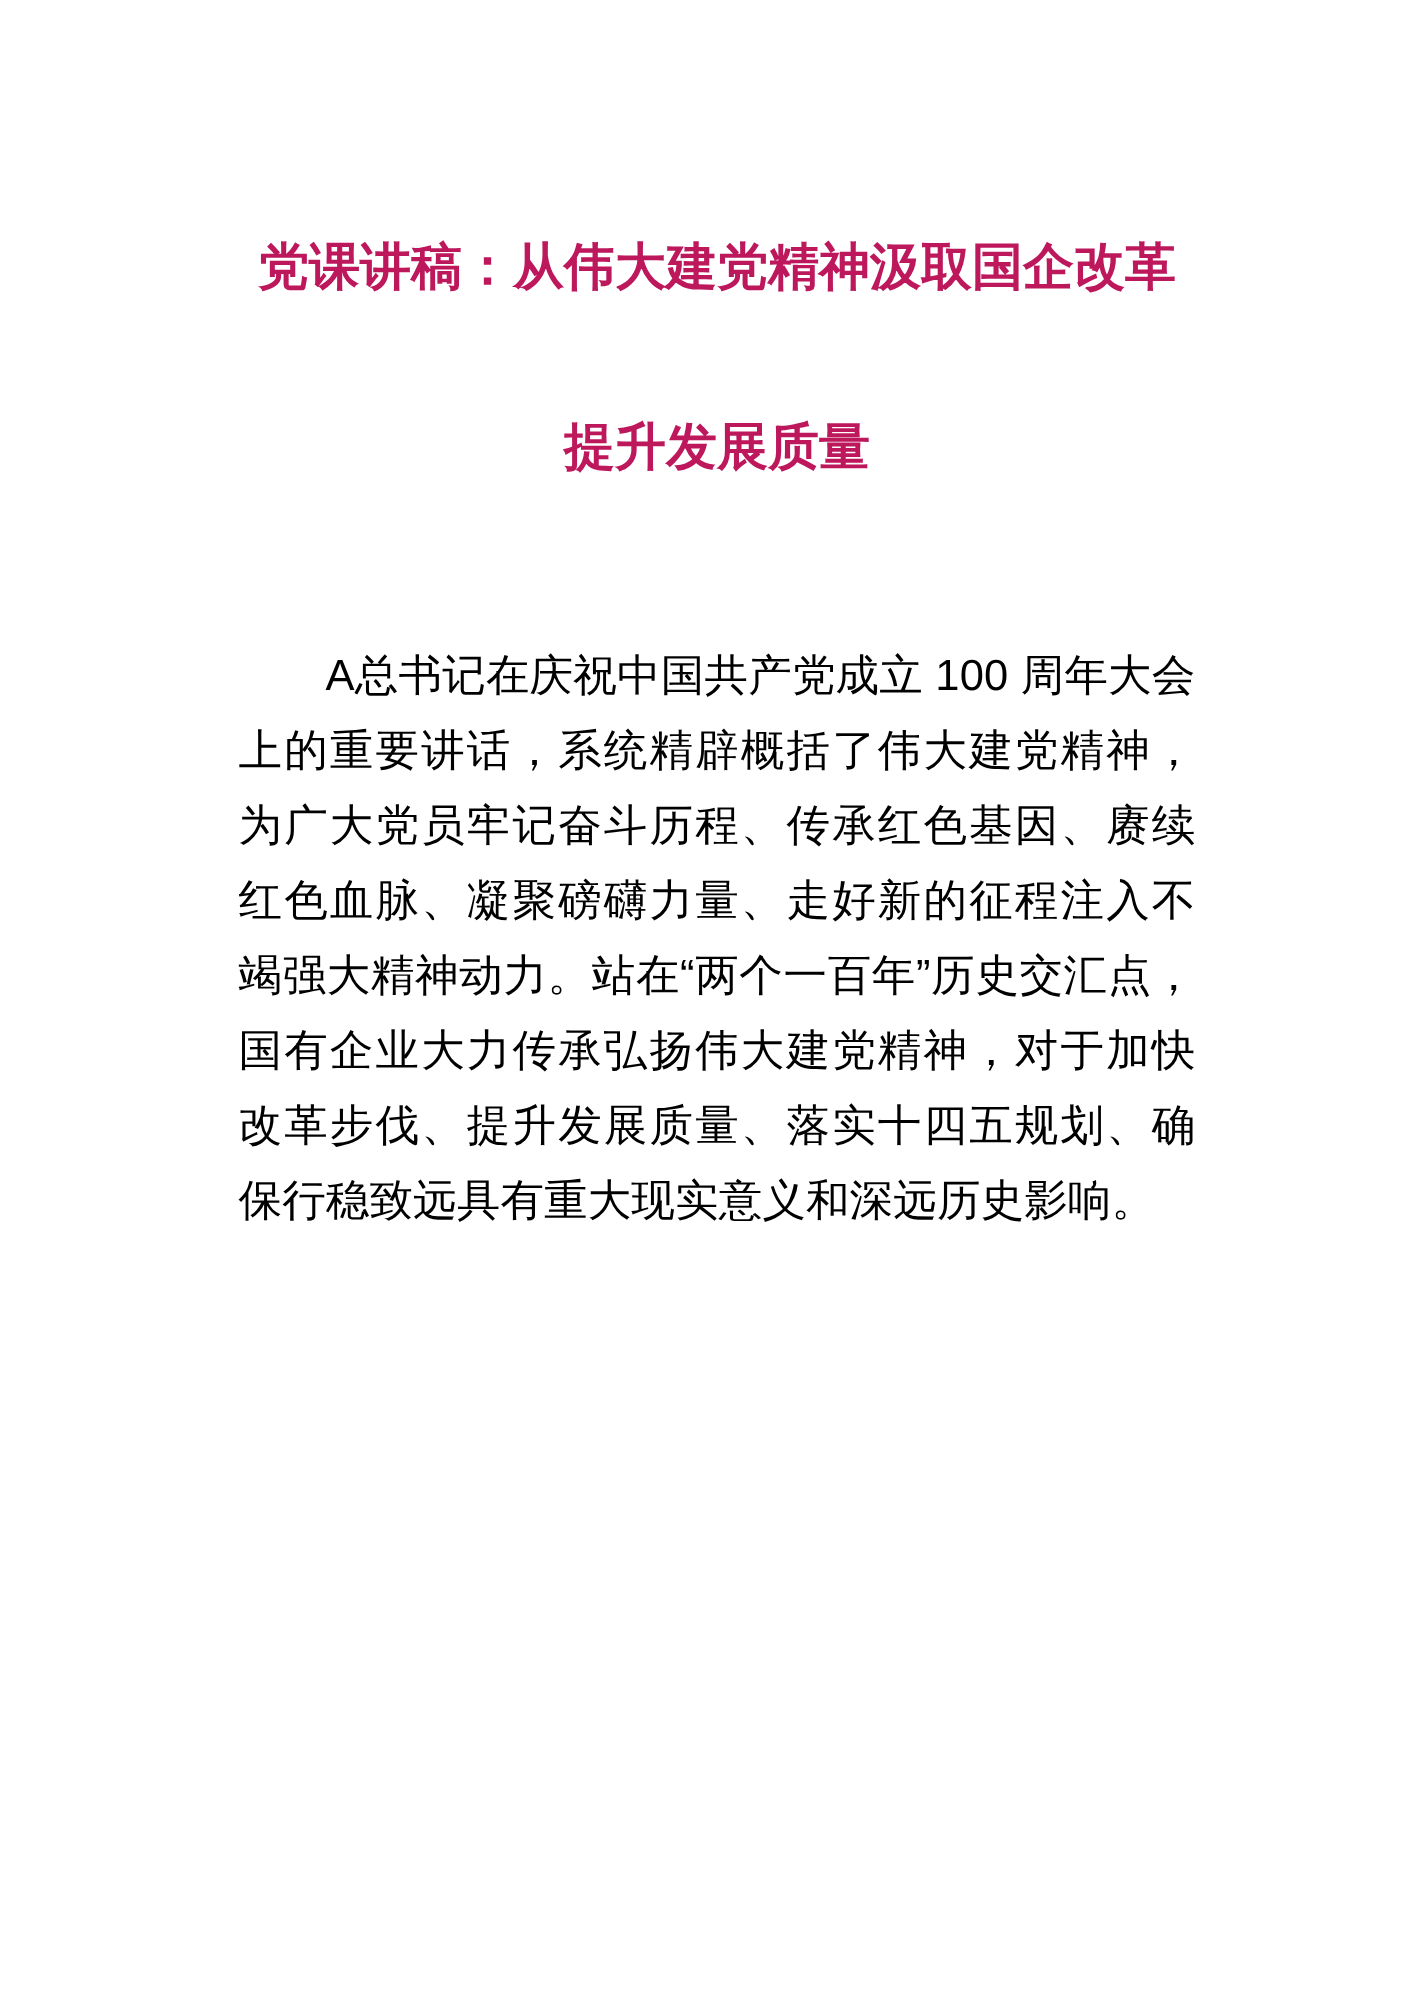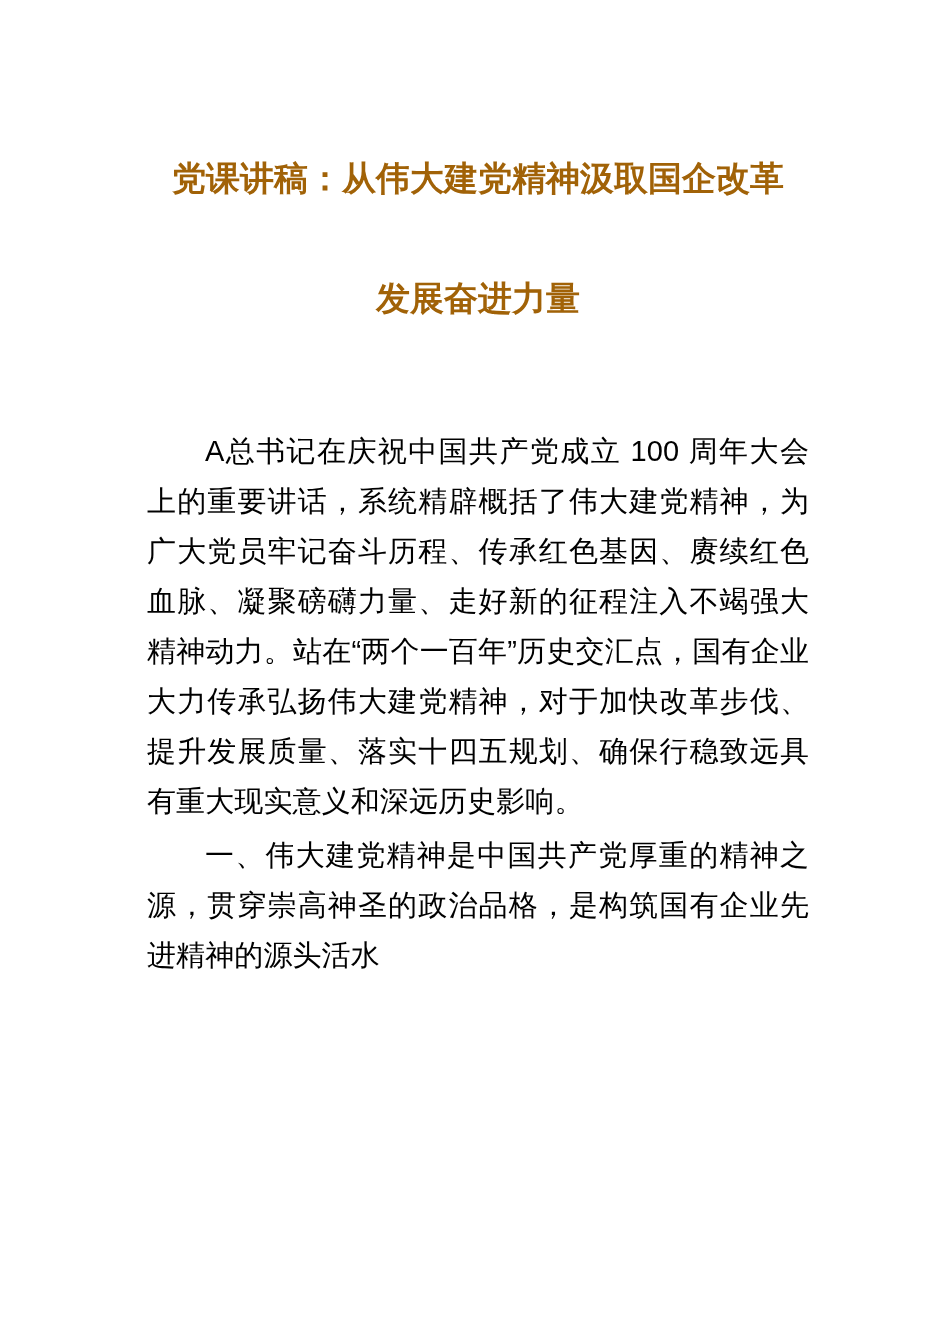--- a/index.html
+++ b/index.html
@@ -25,33 +25,33 @@
   }
 
   
   .doc-title {
     margin: 0;
     padding: 0;
     font-family: "Liberation Sans", "DejaVu Sans", sans-serif;
     font-weight: bold;
     font-size: 34px;
     line-height: 120px;
-    color: #a16207;
+    color: #be185d;
     text-align: center;
     letter-spacing: 0px;
     padding-top: 118px;
   }
 
   .doc-title .title-line {
     display: block;
   }
 
   
   .para {
-    margin: 4px;
+    margin: 16px;
     padding: 0;
     font-family: "Liberation Sans", "DejaVu Sans", sans-serif;
     font-weight: normal;
     font-size: 29px;
     line-height: 50px;
     color: #000000;
     text-align: justify;
     text-justify: inter-ideograph;
     text-indent: 58px;
     letter-spacing: 0.1px;
@@ -67,23 +67,22 @@
 </style>
 </head>
 <body>
 
 <div class="page">
 
   <div class="doc-body">
 
     <h1 class="doc-title">
       <span class="title-line">党课讲稿：从伟大建党精神汲取国企改革</span>
-      <span class="title-line">发展奋进力量</span>
+      <span class="title-line">提升发展质量</span>
     </h1>
 
     <p class="para first-para">A总书记在庆祝中国共产党成立 100 周年大会上的重要讲话，系统精辟概括了伟大建党精神，为广大党员牢记奋斗历程、传承红色基因、赓续红色血脉、凝聚磅礴力量、走好新的征程注入不竭强大精神动力。站在“两个一百年”历史交汇点，国有企业大力传承弘扬伟大建党精神，对于加快改革步伐、提升发展质量、落实十四五规划、确保行稳致远具有重大现实意义和深远历史影响。</p>
 
-    <p class="para">一、伟大建党精神是中国共产党厚重的精神之源，贯穿崇高神圣的政治品格，是构筑国有企业先进精神的源头活水</p>
 
 
   </div>
 
 </div>
 
 </body></html>

